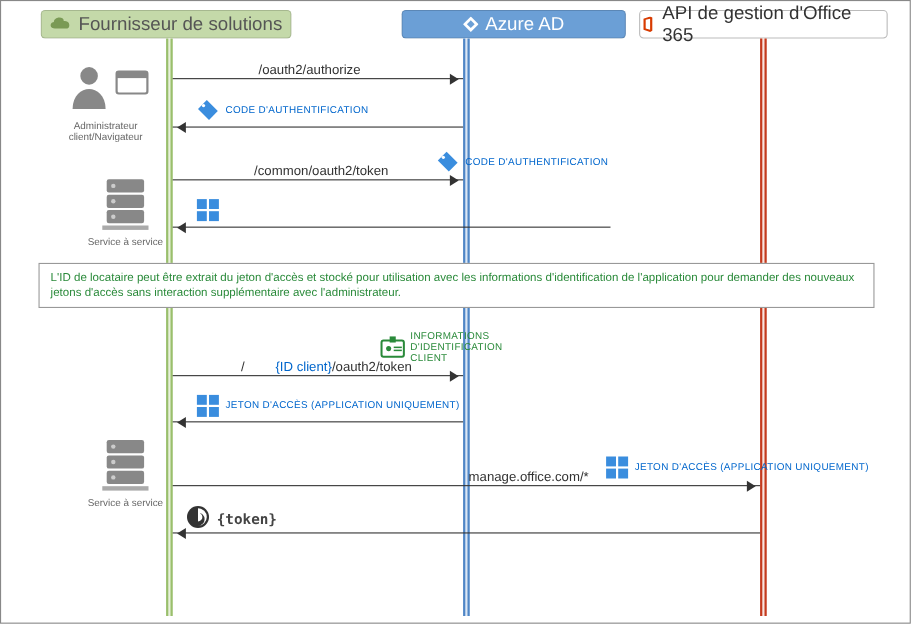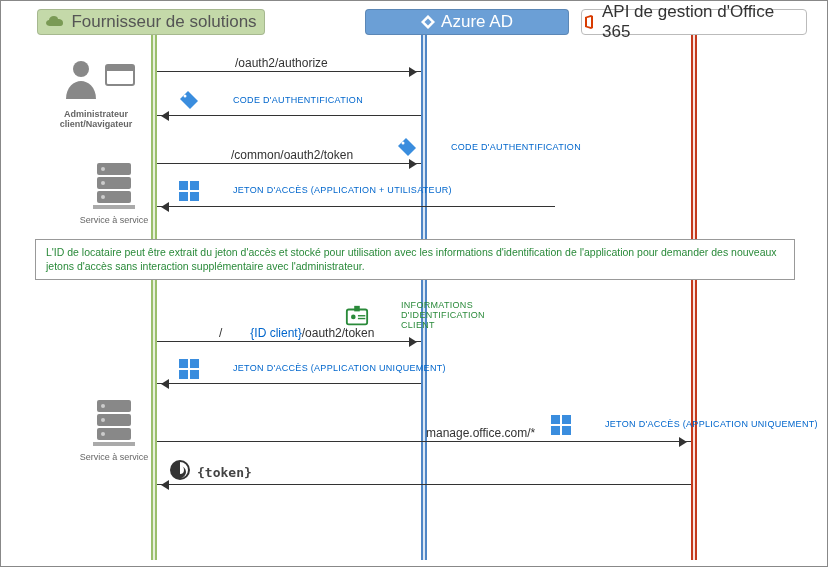--- a/index.html
+++ b/index.html
@@ -14,21 +14,21 @@
   .ll-sol { left: 150px; border-left: 2px solid #9abf6d; border-right: 2px solid #9abf6d; background: #e8f0db; }
   .ll-ad  { left: 420px; border-left: 2px solid #4f86c6; border-right: 2px solid #4f86c6; background: #dbe7f5; }
   .ll-api { left: 690px; border-left: 2px solid #c43a1d; border-right: 2px solid #c43a1d; background: #f9e3de; }
   .actor { position: absolute; text-align: center; font-size: 9px; color: #666; width: 110px; }
   .arrow { position: absolute; height: 0; border-top: 1.5px solid #333; }
   .arrow::after { content: ""; position: absolute; right: -1px; top: -5px; border: 5px solid transparent; border-left: 8px solid #333; }
   .arrow.left::after { right: auto; left: -1px; border: 5px solid transparent; border-right: 8px solid #333; }
   .arrow-label { position: absolute; font-size: 12px; color: #333; background: transparent; white-space: nowrap; }
   .badge { position: absolute; display: flex; align-items: center; gap: 4px; }
   .badge-icon { width: 24px; height: 24px; display: inline-flex; align-items: center; justify-content: center; }
-  .badge-text { font-size: 9px; line-height: 1.1; color: #0066cc; letter-spacing: 0.3px; margin-left: 28px; }
+  .badge-text { font-size: 9px; line-height: 1.1; color: #0066cc; letter-spacing: 0.3px; }
   .badge-text.green { color: #2a8a3a; }
   .note-box { position: absolute; left: 34px; width: 760px; border: 1px solid #999; background: #fff; padding: 6px 10px; font-size: 10.5px; color: #2a8a3a; line-height: 1.3; }
   .accent-text { color: #0066cc; padding-left: 28px; }
   .json-text { font-family: Consolas, monospace; font-size: 13px; font-weight: bold; color: #444; }
 </style>
 </head>
 <body>
 
 <div class="container">
 
@@ -55,21 +55,21 @@
           <path d="M3 2l6-2 2 1v12l-2 1-6-2V2zm6 0l-4 1v8l4 1V2z" fill="#d83b01"></path>
         </svg>
     </span>
     <span>API de gestion d'Office 365</span>
   </div>
 
   <div class="lifeline ll-sol"></div>
   <div class="lifeline ll-ad"></div>
   <div class="lifeline ll-api"></div>
 
-  <div class="actor" style="left: 40px; top: 56px; font-weight: bold;">
+  <div class="actor" style="left: 40px; top: 56px;">
     <svg width="90" height="50" viewBox="0 0 90 50">
       <circle cx="30" cy="12" r="8" fill="#888"></circle>
       <path d="M15 42c0-12 8-18 15-18s15 6 15 18H15z" fill="#888"></path>
       <rect x="55" y="8" width="28" height="20" rx="2" fill="#fff" stroke="#888" stroke-width="2"></rect>
       <rect x="55" y="8" width="28" height="6" fill="#888"></rect>
     </svg>
     <div>Administrateur client/Navigateur</div>
   </div>
 
   <div class="arrow" style="left:156px; width:264px; top:70px;"></div>
@@ -113,21 +113,20 @@
 
   <div class="badge" style="left:176px; top:178px;">
     <span class="badge-icon">
       <svg width="22" height="22" viewBox="0 0 22 22">
           <rect x="1" y="1" width="9" height="9" fill="#3a8dde"></rect>
           <rect x="12" y="1" width="9" height="9" fill="#3a8dde"></rect>
           <rect x="1" y="12" width="9" height="9" fill="#3a8dde"></rect>
           <rect x="12" y="12" width="9" height="9" fill="#3a8dde"></rect>
         </svg>
     </span>
-    <span class="badge-text"><span>JETON D'ACCÈS (APPLICATION + UTILISATEUR)</span></span>
   </div>
   <div class="arrow left" style="left:156px; width:398px; top:205px;"></div>
 
   <div class="note-box" style="top:238px;">
     <span>L'ID de locataire peut être extrait du jeton d'accès et stocké pour utilisation avec les informations d'identification de l'application pour demander des nouveaux jetons d'accès sans interaction supplémentaire avec l'administrateur.</span>
   </div>
 
   <div class="badge" style="left:344px; top:300px;">
     <span class="badge-icon">
       <svg width="26" height="26" viewBox="0 0 26 26">

